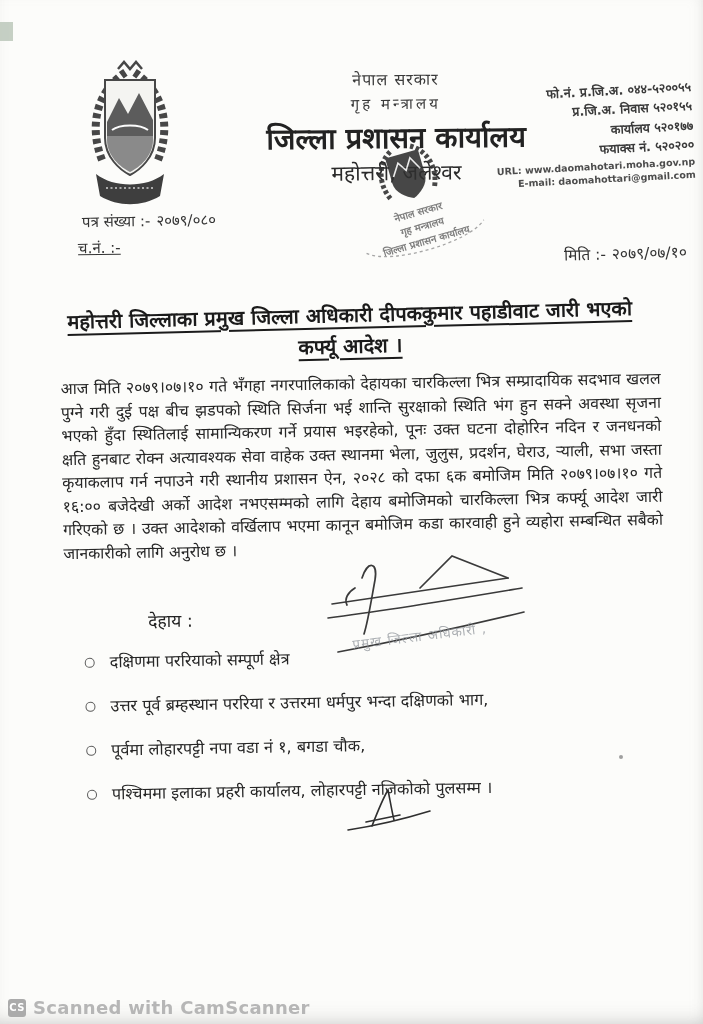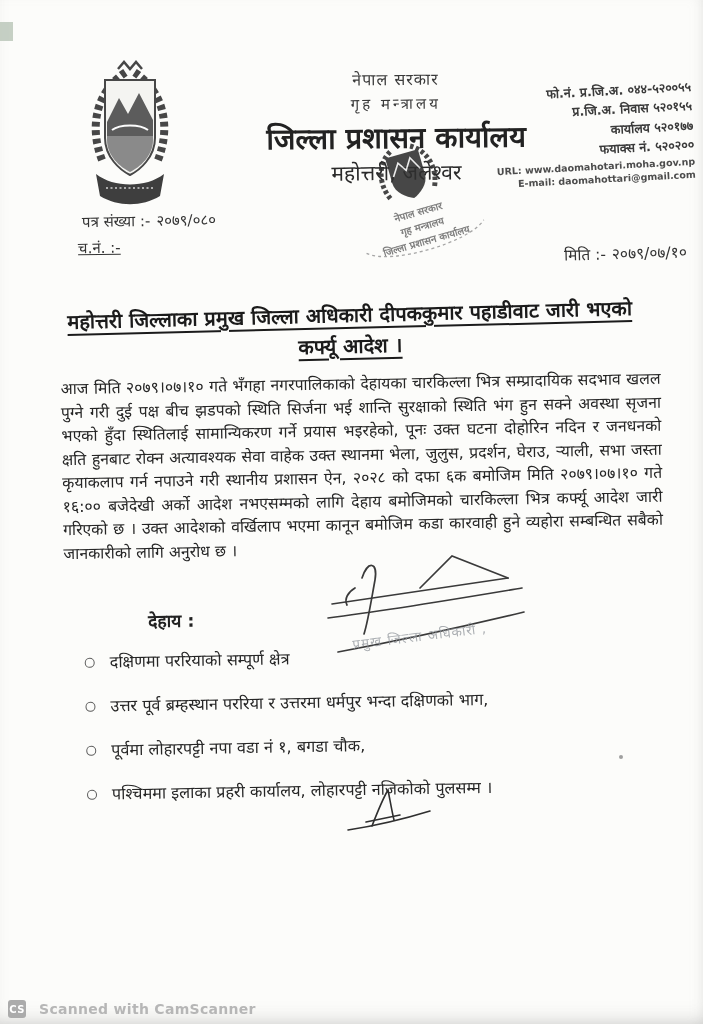--- a/index.html
+++ b/index.html
@@ -39,39 +39,39 @@
     transform:rotate(-1.4deg);
   }
 
   
   .body-par{
     position:absolute;left:62px;top:372px;width:600px;
     font-size:15.8px;line-height:23.5px;color:#262626;text-align:justify;
     transform:rotate(-1deg);
   }
 
-  .dehaya{position:absolute;left:148px;top:608px;font-size:17.5px;font-weight:700;color:#222;transform:rotate(-1deg);}
+  .dehaya{position:absolute;left:148px;top:608px;font-size:17.5px;font-weight:400;color:#222;transform:rotate(-1deg);}
 
   .area-list{position:absolute;left:86px;top:646px;width:560px;list-style:none;margin:0;padding:0;transform:rotate(-1deg);}
   .area-list li{display:flex;align-items:flex-start;margin-bottom:20px;font-size:16.2px;color:#262626;line-height:24px;}
   .circ{flex:0 0 auto;width:8px;height:8px;border:1.6px solid #5a5a5a;border-radius:50%;margin:7px 15px 0 0;}
 
   .sig{position:absolute;left:322px;top:548px;width:210px;height:118px;}
   .sig path{stroke:#3a3a3a;stroke-width:1.7;fill:none;stroke-linecap:round;}
   .sig-stamp{position:absolute;left:352px;top:627px;font-size:13.5px;color:#90959b;opacity:.75;transform:rotate(-7deg);letter-spacing:1px;}
 
   .mark2{position:absolute;left:342px;top:786px;width:95px;height:48px;}
   .mark2 path{stroke:#2f2f2f;stroke-width:1.6;fill:none;stroke-linecap:round;}
   .speck{position:absolute;left:619px;top:755px;width:4px;height:4px;background:#777;border-radius:50%;opacity:.7;}
 
   
-  .cam{position:absolute;left:8px;bottom:6px;display:flex;align-items:center;gap:13px;}
+  .cam{position:absolute;left:8px;bottom:6px;display:flex;align-items:center;gap:7px;}
   .cs-logo{width:18px;height:18px;background:#ababab;border-radius:3px;color:#fff;font-size:10px;font-weight:bold;
            display:flex;align-items:center;justify-content:center;letter-spacing:.5px;}
-  .cam-text{font-size:14px;color:#b6b6b6;font-weight:bold;letter-spacing:.3px;}
+  .cam-text{font-size:18px;color:#b6b6b6;font-weight:bold;letter-spacing:.3px;}
 </style>
 </head>
 <body>
 
 <div class="page">
 
   <div class="corner-mark"></div>
 
   <svg class="emblem" viewBox="0 0 104 158">
     <path d="M24,100 C10,64 20,30 48,12" stroke="#474747" stroke-width="8" fill="none" stroke-dasharray="5 3.5"></path>

